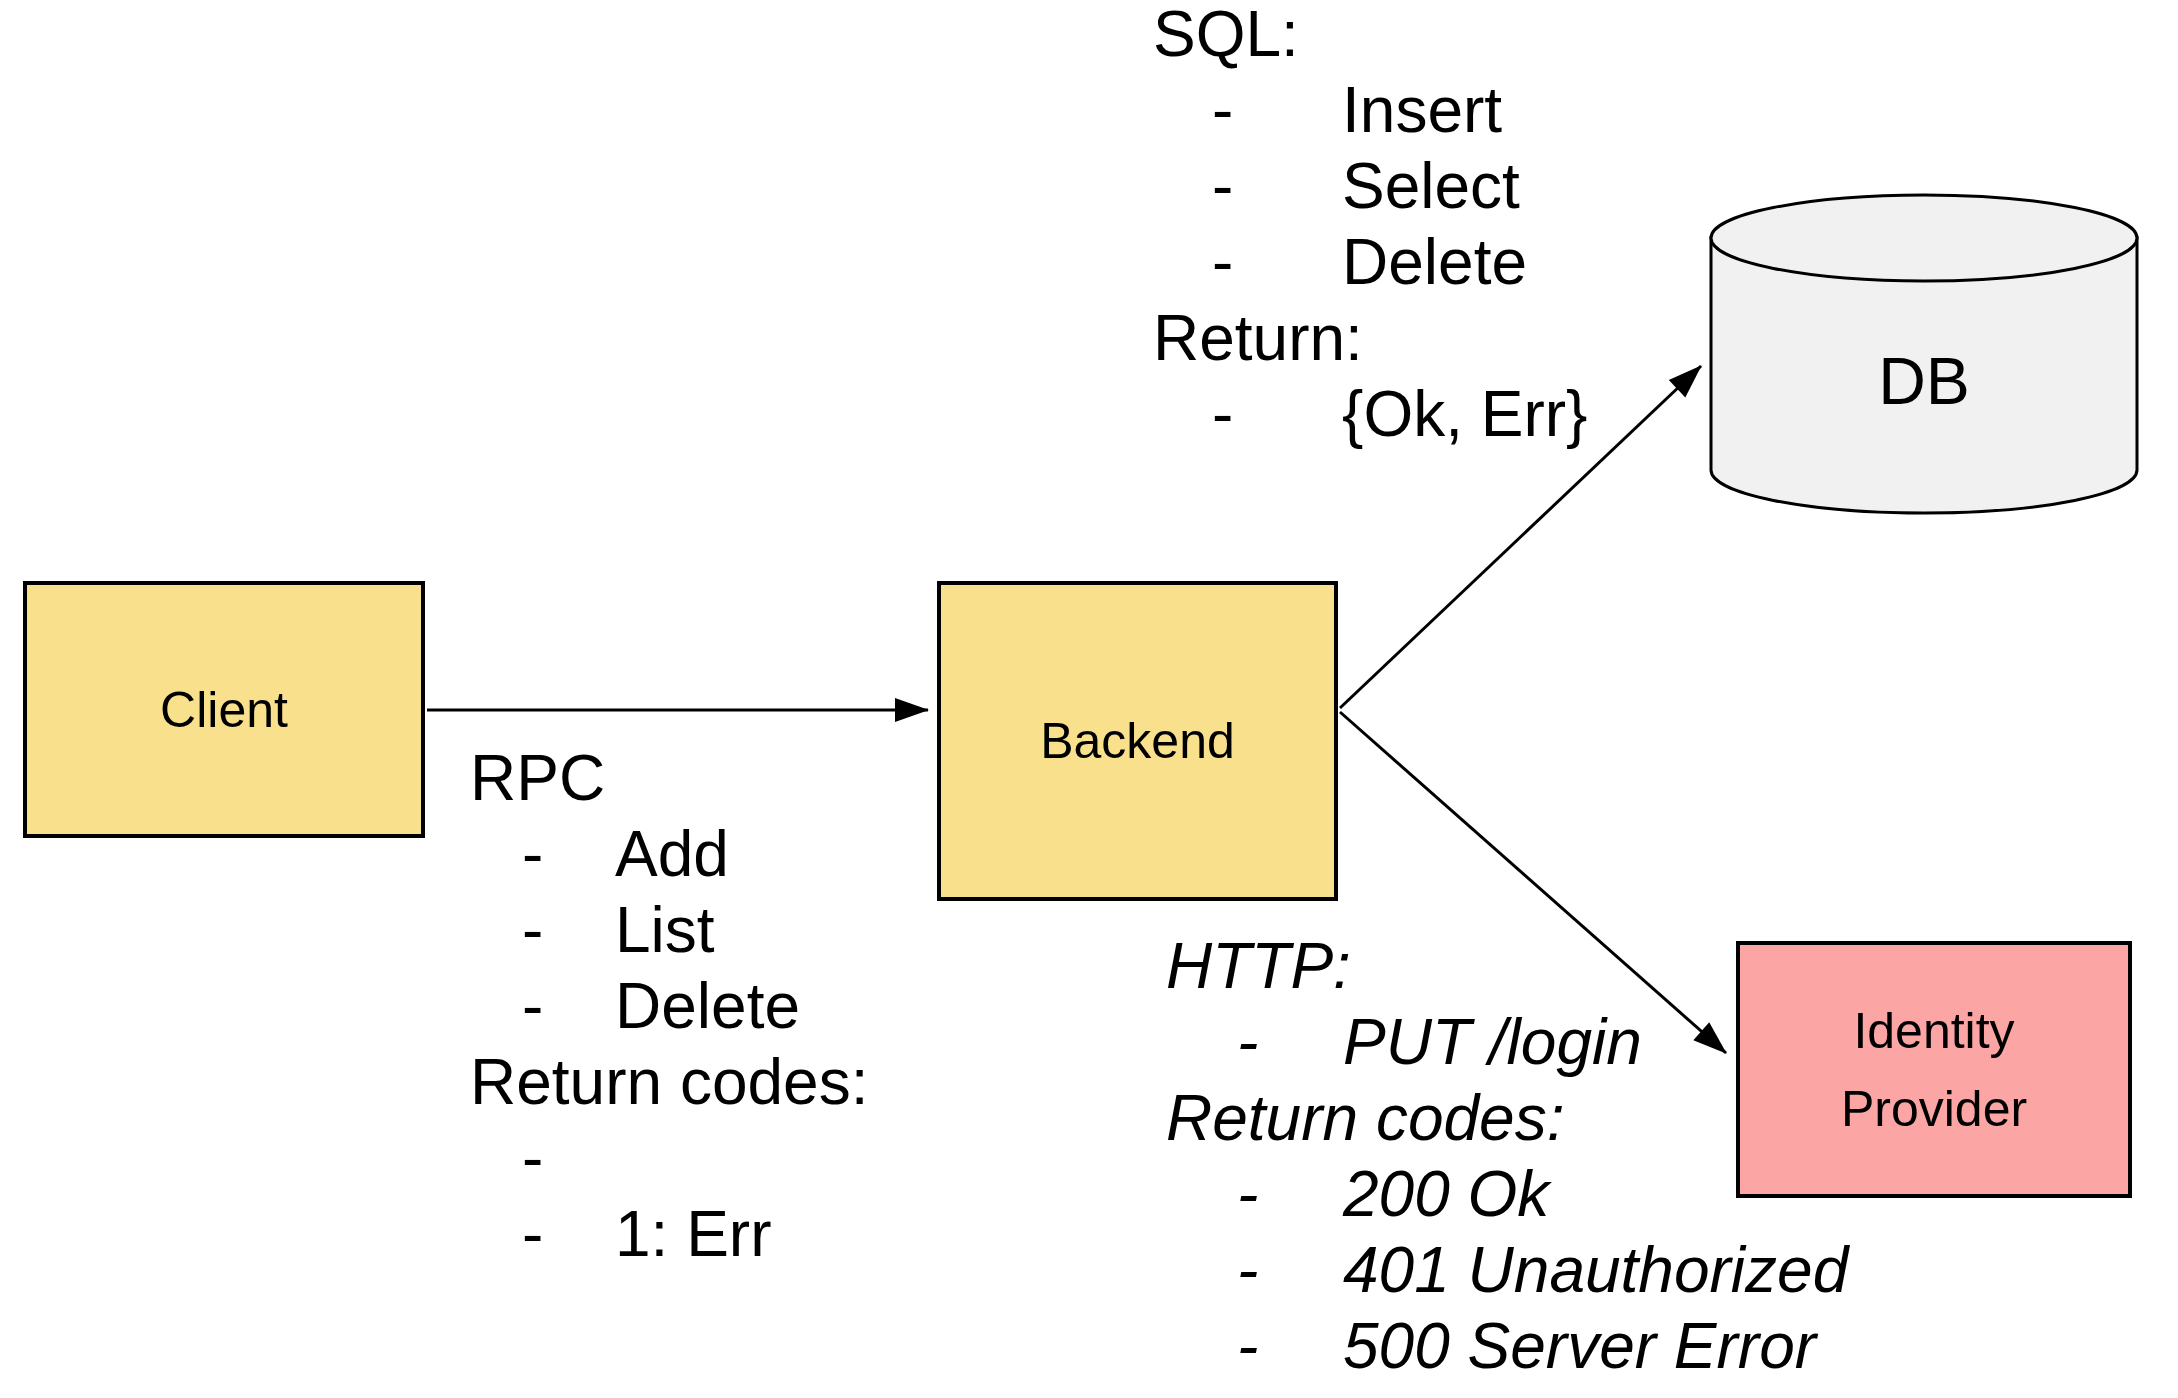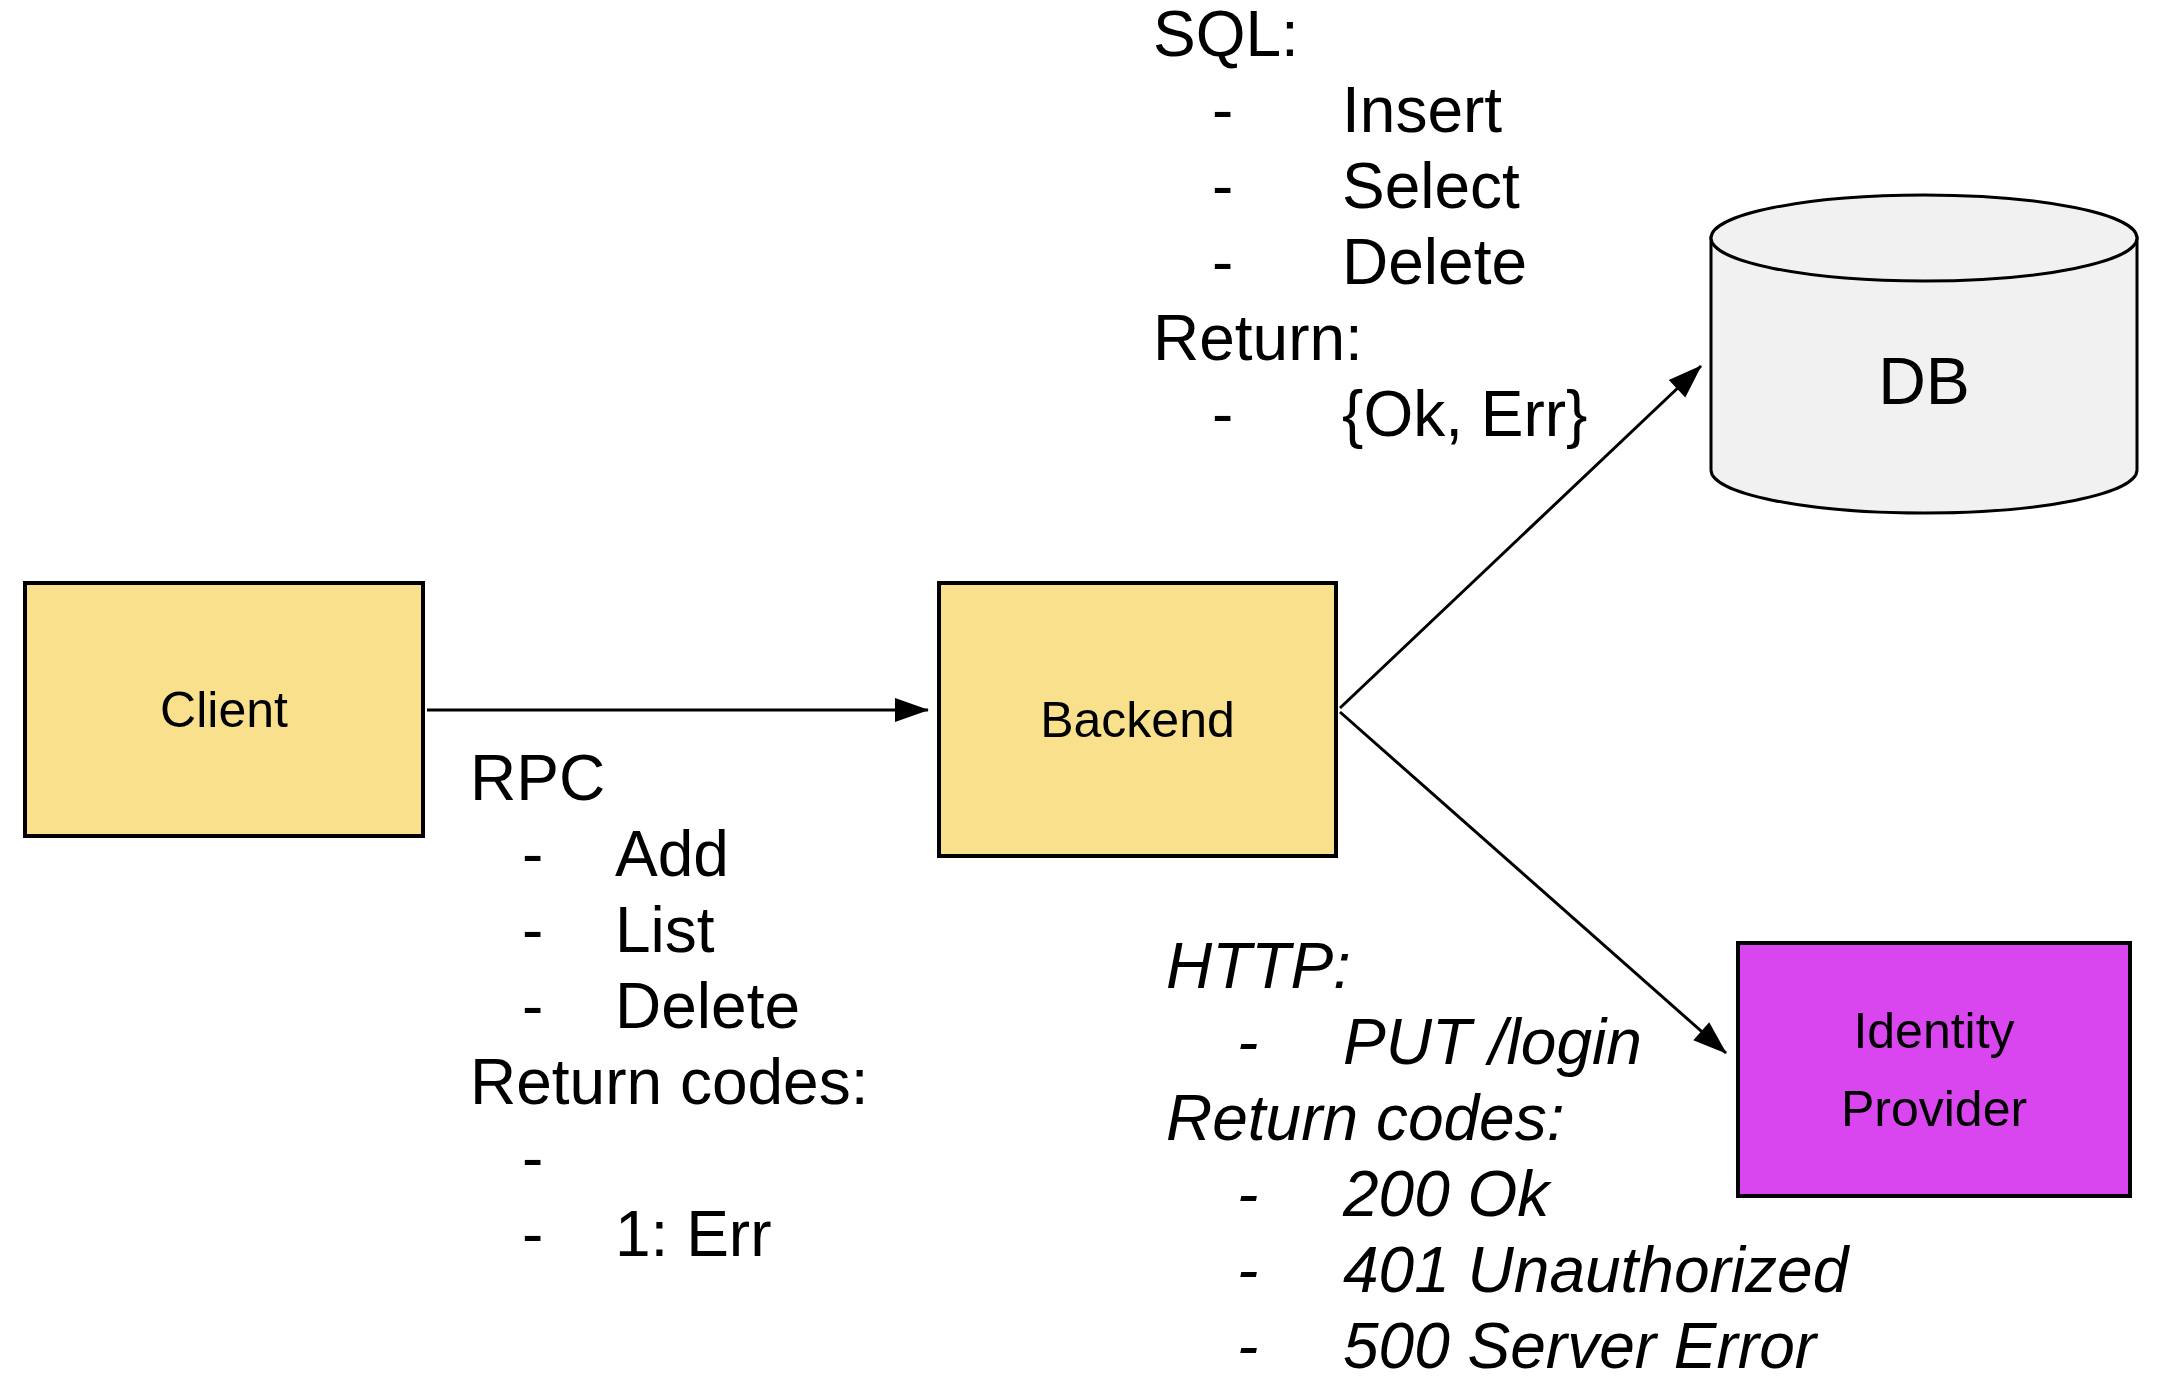--- a/index.html
+++ b/index.html
@@ -22,23 +22,23 @@
     display: flex;
     align-items: center;
     justify-content: center;
     text-align: center;
     font-size: 50px;
     line-height: 78px;
     border: 4px solid #000;
     box-sizing: border-box;
   }
   .node.yellow { background: #F8E08D; }
-  .node.gray   { background: #d946ef; }
+  .node.gray   { background: #fca5a5; }
   #client   { left: 23px;   top: 581px; width: 402px; height: 257px; }
-  #backend  { left: 937px;  top: 581px; width: 401px; height: 277px; }
+  #backend  { left: 937px;  top: 581px; width: 401px; height: 320px; }
   #identity { left: 1736px; top: 941px; width: 396px; height: 257px; padding: 0 30px; }
   #db-label {
     position: absolute;
     left: 1711px; top: 342px; width: 426px;
     text-align: center;
     font-size: 66px;
     line-height: 78px;
   }
   .ann {
     position: absolute;

